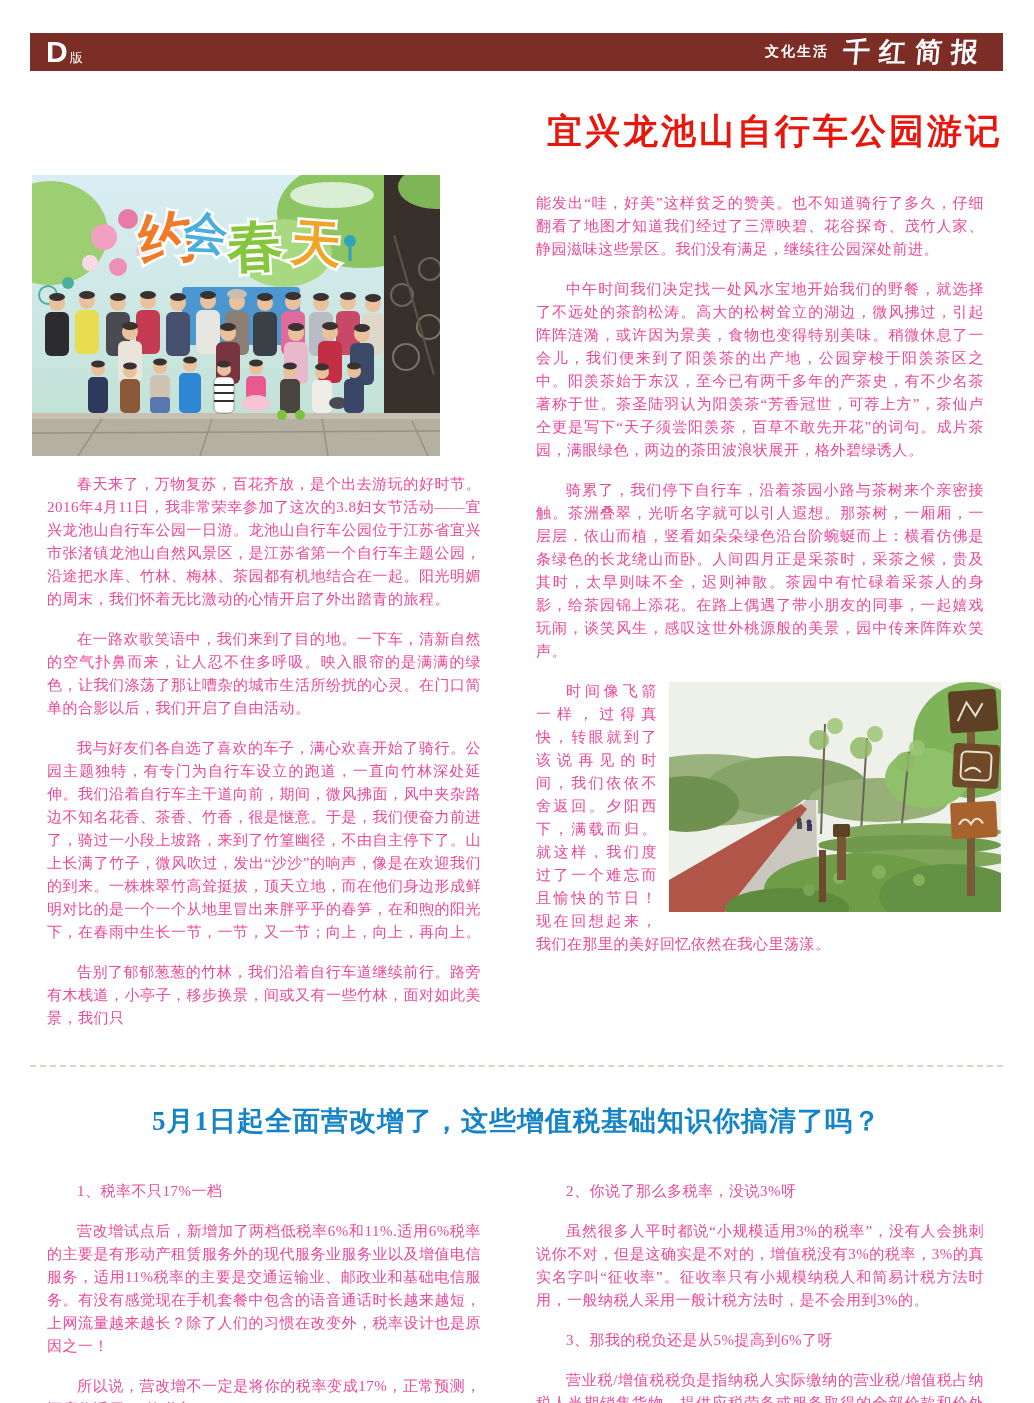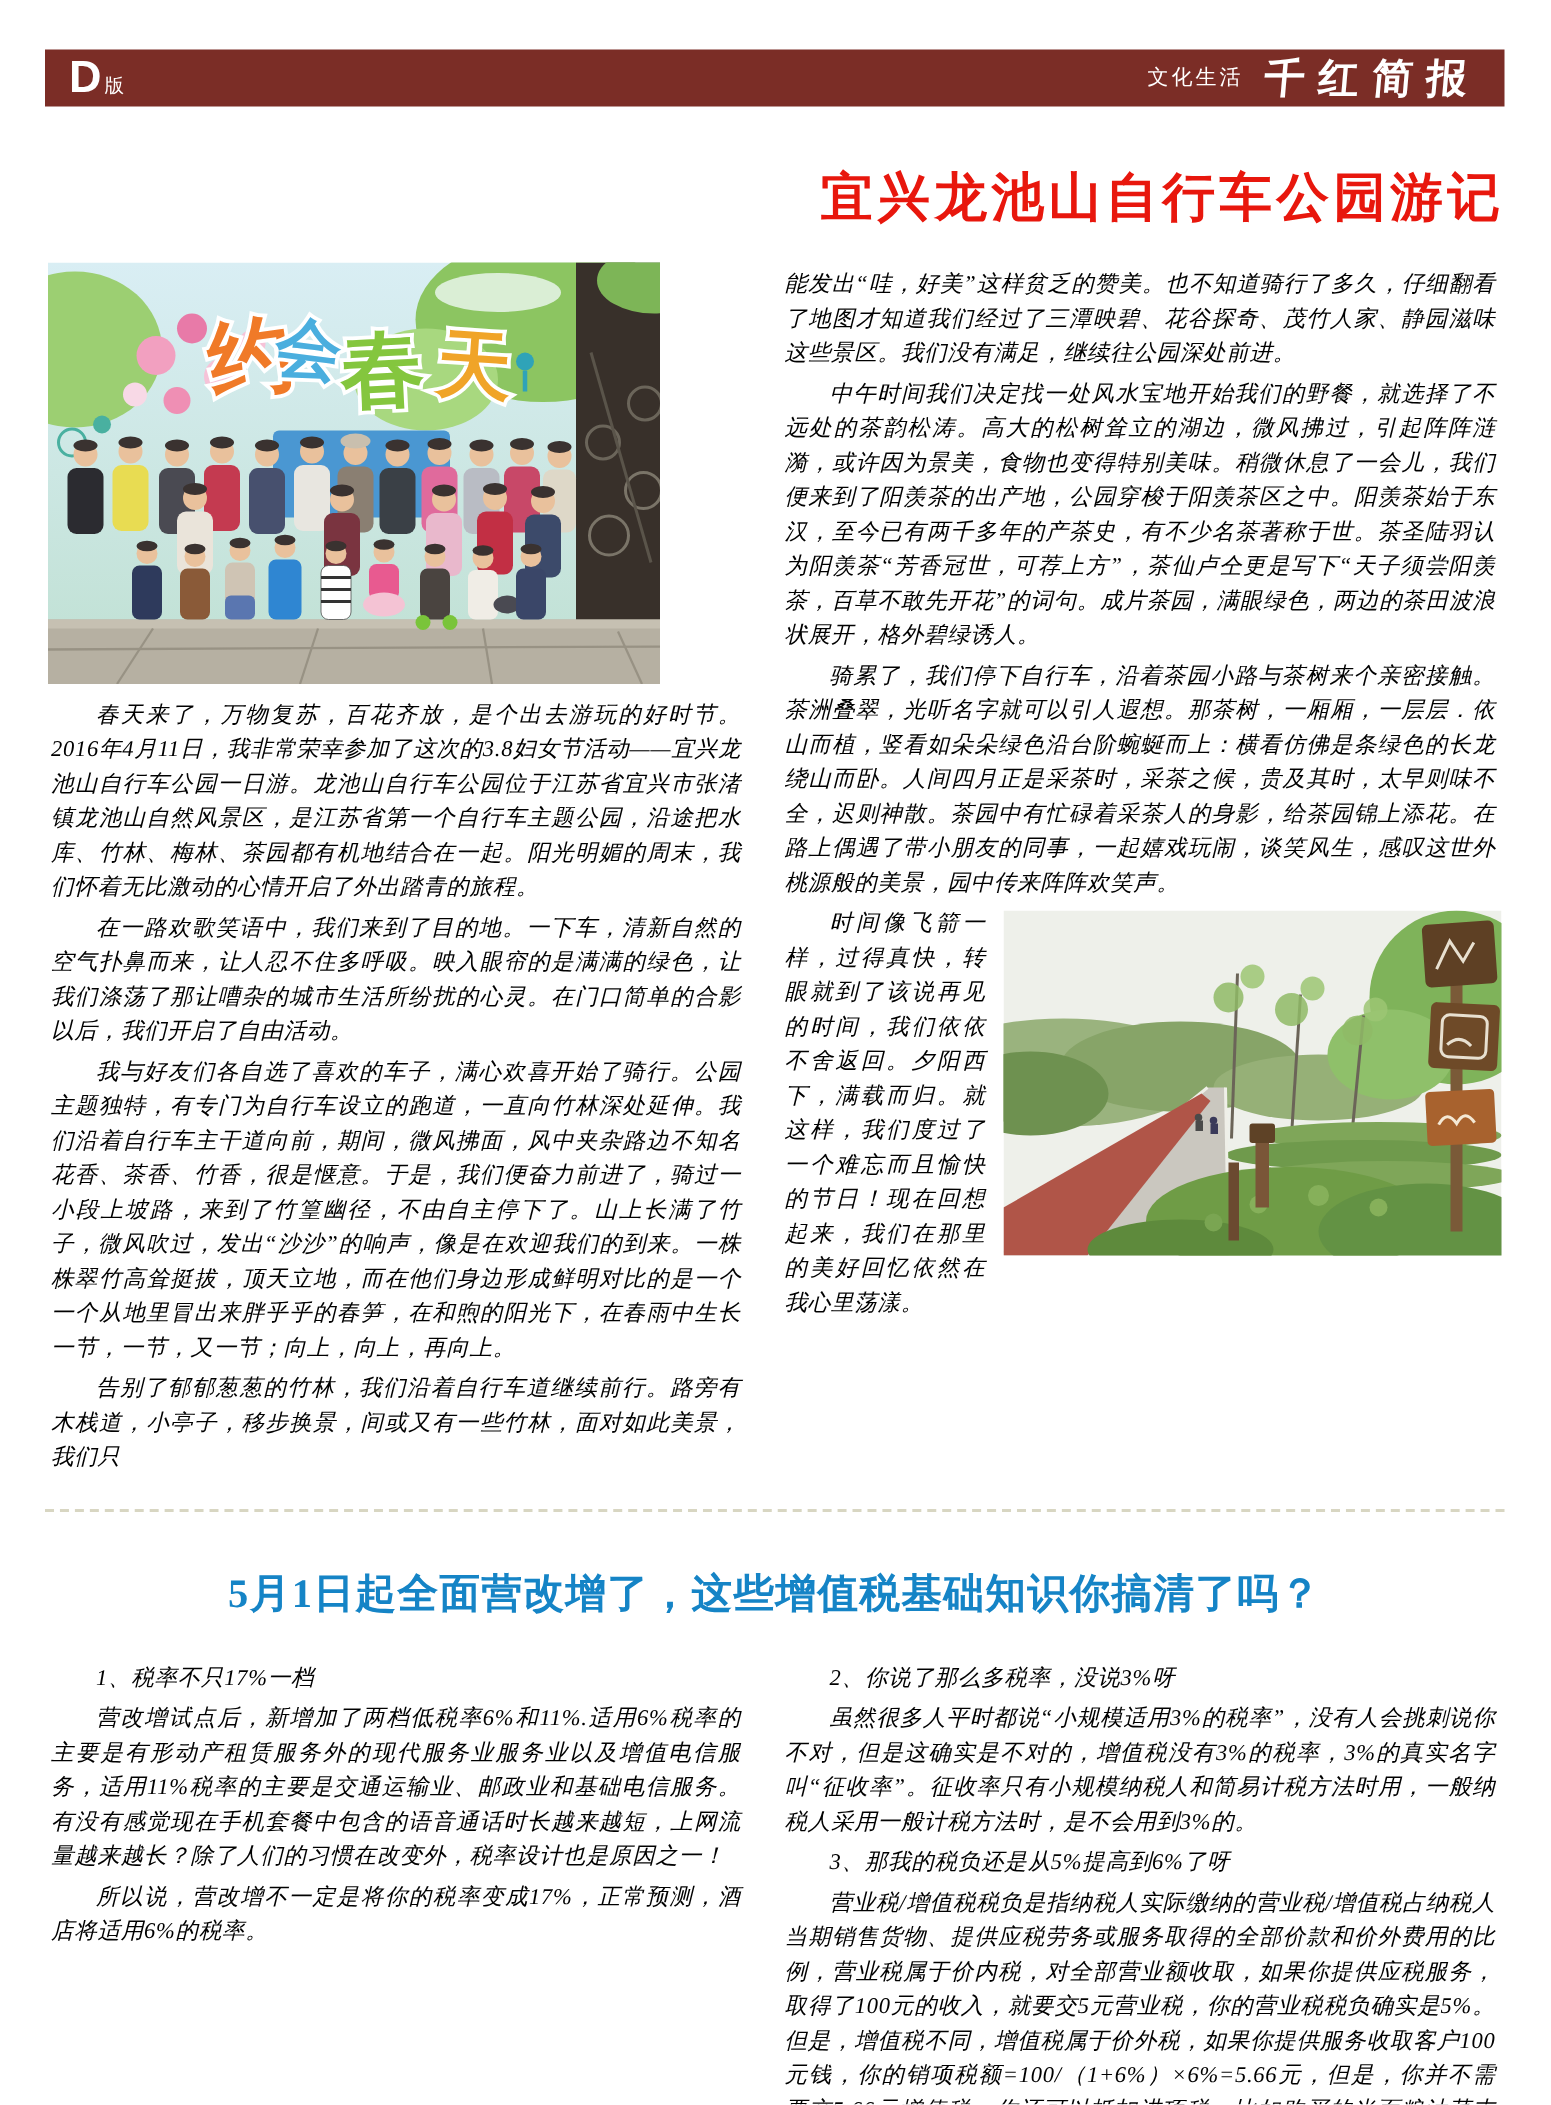--- a/index.html
+++ b/index.html
@@ -13,34 +13,34 @@
   
   .header-bar {
     height:38px; background:#7b2d26; color:#fff;
     display:flex; align-items:center; justify-content:space-between;
     padding:0 16px; box-sizing:border-box;
   }
   .edition { display:flex; align-items:baseline; }
   .edition-letter { font-size:30px; font-weight:bold; font-family:"Liberation Sans",sans-serif; line-height:1; }
   .edition-suffix { font-size:13px; margin-left:2px; }
   .masthead-right { display:flex; align-items:center; }
-  .section-label { font-size:14px; font-weight:normal; letter-spacing:2px; margin-right:14px; }
+  .section-label { font-size:14px; font-weight:bold; letter-spacing:2px; margin-right:14px; }
   .brand { font-size:27px; font-weight:bold; letter-spacing:9px; transform:skewX(-5deg); white-space:nowrap; }
 
   
   .a1-title {
     margin:37px 0 0; text-align:right;
     font-size:35px; font-weight:bold; color:#e8170d; letter-spacing:3px;
   }
   .columns { display:flex; gap:21px; margin-top:20px; }
   .col-left  { width:468px; }
   .col-right { width:482px; }
   p.body {
-    margin:4px; font-size:15px; line-height:23px; letter-spacing:0.5px;
-    text-align:justify; text-indent:2em; color:#000000;font-style:italic;
+    margin:17px; font-size:15px; line-height:23px; letter-spacing:0.5px;
+    text-align:justify; text-indent:2em; color:#ec4899;
   }
   p.no-indent { text-indent:0; }
   .group-photo { display:block; margin:0 0 10px 2px; }
   .park-photo  { float:right; margin:2px 0 6px 12px; }
   .byline {
     clear:both; text-align:right; font-weight:bold; font-size:15px;
     letter-spacing:2px; margin-top:30px; padding-right:16px; color:#3a3a3a;
   }
   .divider { border:none; border-top:2px dashed #d8d6c2; margin:18px 0 0; }
 

